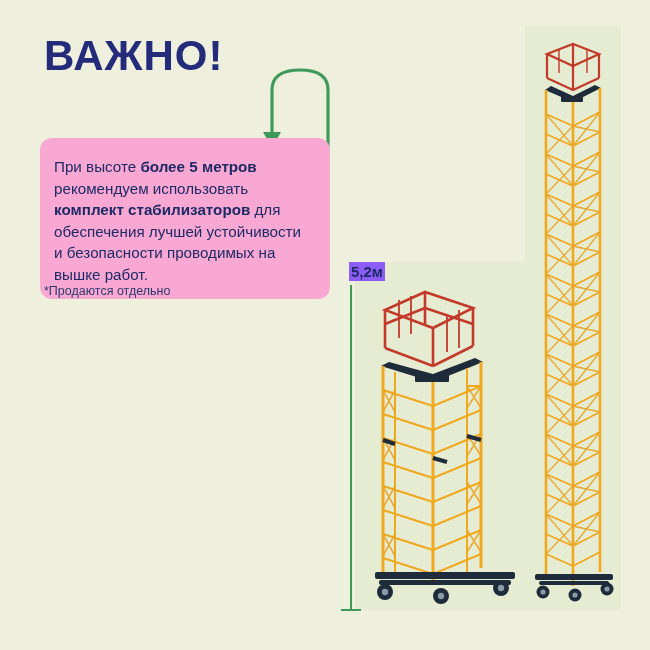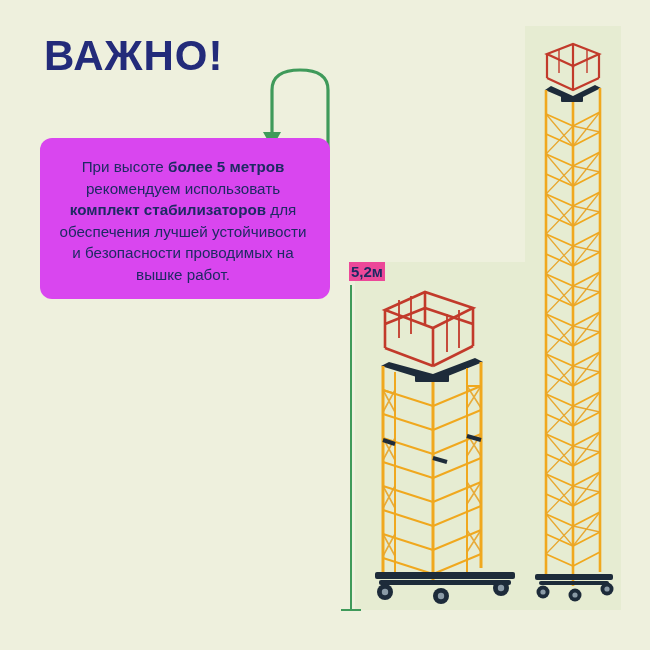--- a/index.html
+++ b/index.html
@@ -31,25 +31,24 @@
     font-size: 42px;
     font-weight: bold;
     letter-spacing: 1px;
     color: #232b7a;
     font-family: "Liberation Sans", sans-serif;
   }
 
   
   .box {
     position: absolute;
-    background: #d946ef;
+    background: #f9a8d4;
     border-radius: 12px;
     box-sizing: border-box;
     color: #1e2a63;
-    text-align: center;
   }
   .box p {
     margin: 0;
     font-size: 15.2px;
     line-height: 1.42;
     color: #1e2a63;
   }
   .box-1 {
     left: 40px;
     top: 138px;
@@ -100,21 +99,21 @@
   }
 
   
   .dim-label {
     position: absolute;
     left: 349px;
     top: 262px;
     font-size: 15px;
     font-weight: bold;
     color: #1e2a63;
-    background: #ec4899;
+    background: #8b5cf6;
     padding: 1px 2px;
   }
   .dim-line {
     position: absolute;
     left: 350px;
     top: 285px;
     width: 2px;
     height: 325px;
     background: #3f9a5a;
   }
@@ -142,20 +141,21 @@
       <path d="M5 70 L14 86 L23 70 Z" fill="#3f9a5a"></path>
     </svg>
   </div>
 
   <div class="box box-1">
     <p>
       <span>При высоте </span><span class="bold">более 5 метров</span><span> рекомендуем использовать </span><span class="bold">комплект стабилизаторов</span><span> для обеспечения лучшей устойчивости и безопасности проводимых на вышке работ.</span>
     </p>
   </div>
 
+  <div class="footnote">*Продаются отдельно</div>
 
 
   <div class="tower-panel panel-small">
     <svg width="186" height="348" viewBox="0 0 186 348">
 
       <g stroke="#c23a2b" stroke-width="2.6" fill="none">
         <path d="M30 48 L70 30 L118 46 L78 66 Z"></path>
         <path d="M30 48 L30 86"></path>
         <path d="M70 30 L70 62"></path>
         <path d="M118 46 L118 84"></path>

